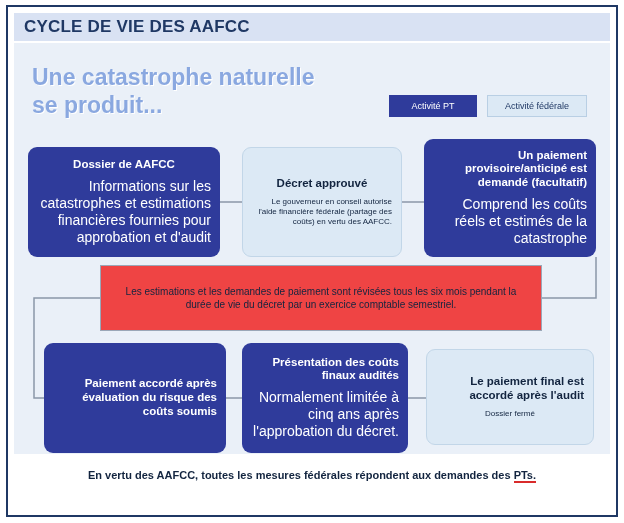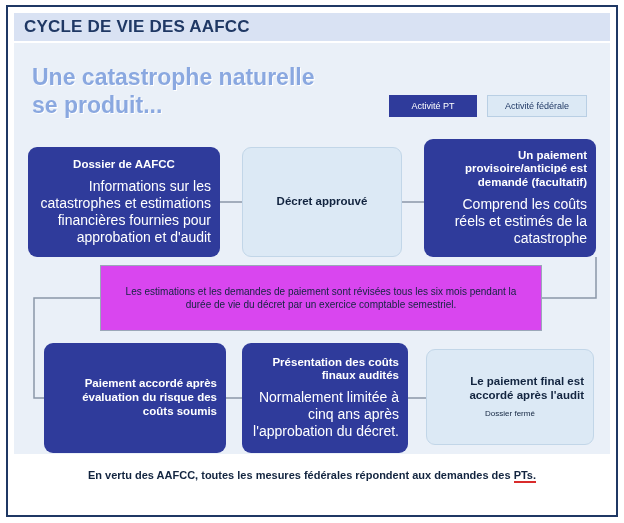--- a/index.html
+++ b/index.html
@@ -141,21 +141,21 @@
   #box-demande   { left: 14px;  top: 104px; width: 192px; height: 110px; }
   #box-decret    { left: 228px; top: 104px; width: 160px; height: 110px; }
   #box-paiement-prov { left: 410px; top: 96px; width: 172px; height: 118px; }
 
   #box-note {
     position: absolute;
     left: 86px;
     top: 222px;
     width: 442px;
     height: 66px;
-    background: #d946ef;
+    background: #ef4444;
     border: 1px solid #9aa7b8;
     box-sizing: border-box;
     display: flex;
     align-items: center;
     justify-content: center;
     text-align: center;
     padding: 0 12px;
     font-size: 10px;
     color: #12243f;
     line-height: 1.35;
@@ -228,20 +228,21 @@
         <span>Activité fédérale</span>
       </div>
 
       <div class="box box-dark" id="box-demande">
         <div class="box-title">Dossier de AAFCC</div>
         <div class="box-body">Informations sur les catastrophes et estimations financières fournies pour approbation et d'audit</div>
       </div>
 
       <div class="box box-light" id="box-decret">
         <div class="box-title">Décret approuvé</div>
+        <div class="box-body">Le gouverneur en conseil autorise l'aide financière fédérale (partage des coûts) en vertu des AAFCC.</div>
       </div>
 
       <div class="box box-dark" id="box-paiement-prov">
         <div class="box-title">Un paiement provisoire/anticipé est demandé (facultatif)</div>
         <div class="box-body">Comprend les coûts réels et estimés de la catastrophe</div>
       </div>
 
       <div id="box-note">
         <span>Les estimations et les demandes de paiement sont révisées tous les six mois pendant la durée de vie du décret par un exercice comptable semestriel.</span>
       </div>

